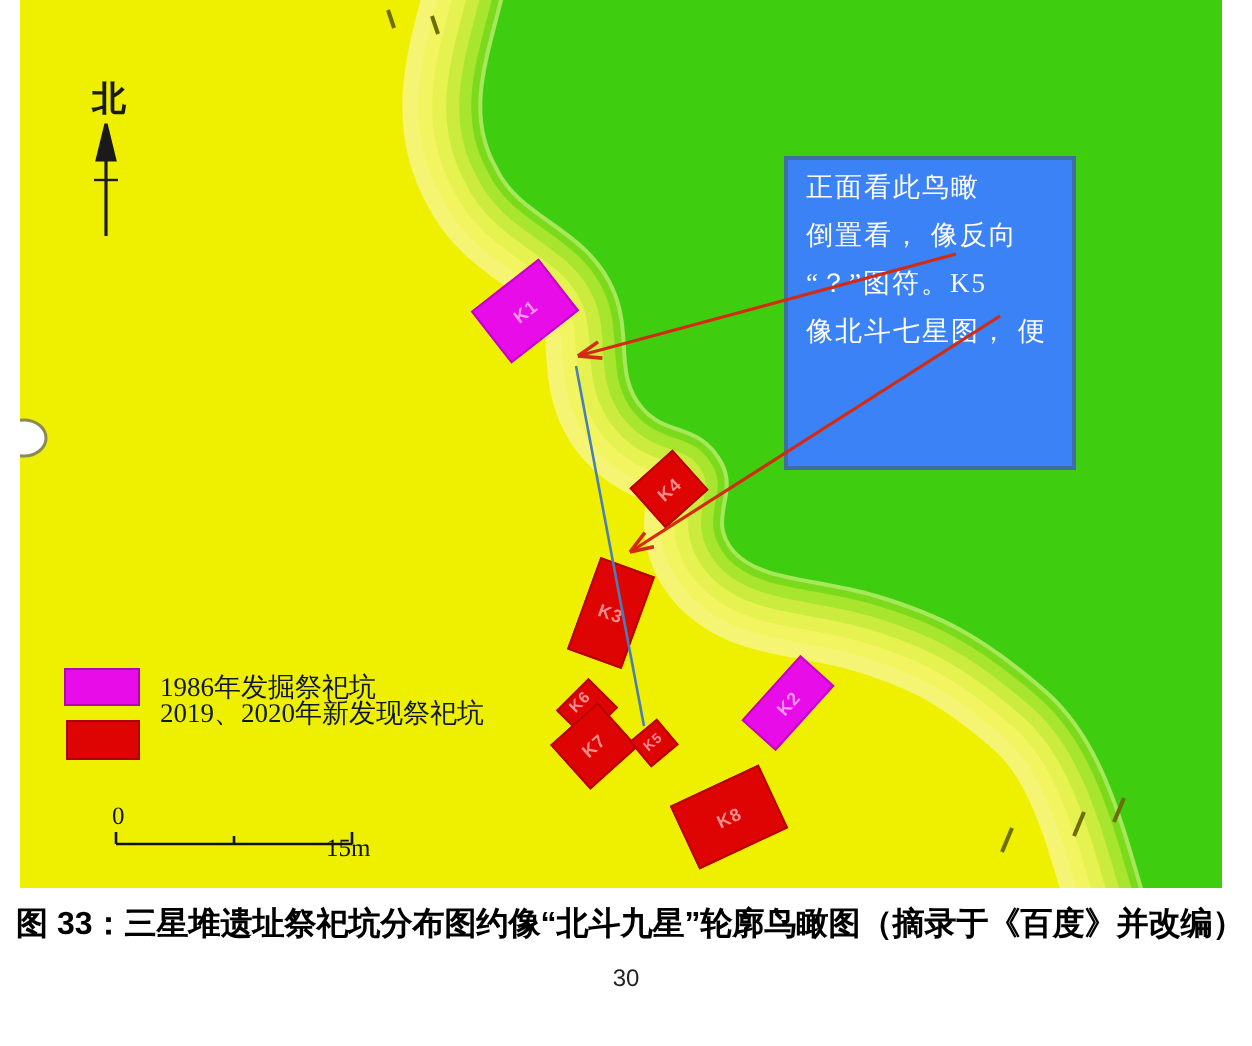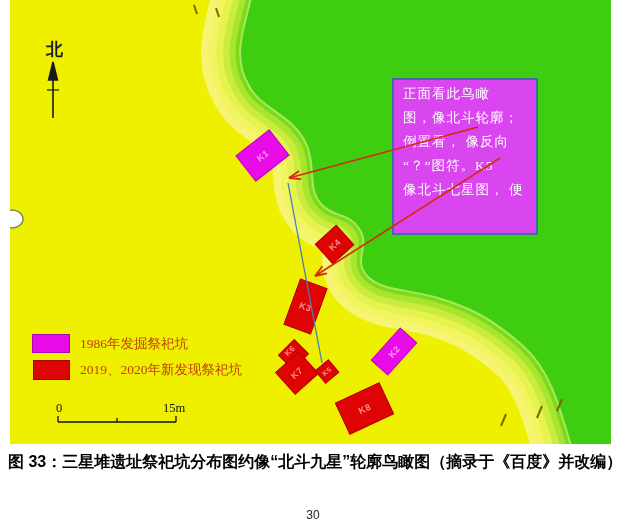--- a/index.html
+++ b/index.html
@@ -20,38 +20,38 @@
   .pit-k1{left:231px;top:139px;width:41px;height:31px;transform:rotate(-38deg);}
   .pit-k2{left:362px;top:340px;width:42px;height:21px;transform:rotate(-48deg);}
   .pit-k3{left:281px;top:282px;width:27px;height:47px;transform:rotate(20deg);}
   .pit-k4{left:310px;top:231px;width:27px;height:25px;transform:rotate(-42deg);}
   .pit-k5{left:308px;top:363px;width:16px;height:15px;transform:rotate(-40deg);font-size:7px;}
   .pit-k6{left:272px;top:344px;width:21px;height:19px;transform:rotate(-45deg);font-size:8px;align-items:flex-start;}
   .pit-k7{left:271px;top:358px;width:30px;height:28px;transform:rotate(-42deg);}
   .pit-k8{left:330px;top:391px;width:47px;height:33px;transform:rotate(-25deg);}
   
   .note-box{position:absolute;left:382px;top:78px;width:131px;height:149px;
-      background:#d946ef;border:2px solid #3D6FA3;color:#ffffff;
+      background:#3b82f6;border:2px solid #3D6FA3;color:#ffffff;
       font-family:"Liberation Serif",serif;font-size:13.5px;line-height:24px;
       letter-spacing:1px;padding:2px 2px 2px 9px;}
   .note-box span{display:block;white-space:nowrap;}
   
   .legend-swatch{position:absolute;}
   .sw1{left:22px;top:334px;width:36px;height:17px;background:#E80CE8;border:1px solid rgba(90,0,90,0.4);}
   .sw2{left:23px;top:360px;width:35px;height:18px;background:#DE0404;border:1px solid rgba(90,0,0,0.4);}
-  .legend-label{position:absolute;font-family:"Liberation Serif",serif;font-size:13.5px;color:#c2410c;white-space:nowrap;}
+  .legend-label{position:absolute;font-family:"Liberation Serif",serif;font-size:13.5px;color:#0f172a;white-space:nowrap;}
   .ll1{left:70px;top:335px;}
-  .ll2{left:70px;top:361px;}
+  .ll2{left:70px;top:348px;}
   .scale-num{position:absolute;font-family:"Liberation Serif",serif;font-size:12.5px;color:#111;}
   .s0{left:46px;top:401px;}
-  .s15{left:153px;top:401px;}
+  .s15{left:153px;top:417px;}
   
   .caption{position:absolute;left:8px;top:452px;width:612px;font-weight:bold;
       font-size:16px;color:#000;white-space:nowrap;}
-  .pageno{position:absolute;left:0;top:508px;width:626px;text-align:center;
+  .pageno{position:absolute;left:0;top:482px;width:626px;text-align:center;
       font-size:12px;color:#222;}
 </style>
 </head>
 <body>
 
 <div class="page">
 
   <div class="map">
 
     <svg width="601" height="444" viewBox="0 0 601 444">
@@ -132,21 +132,20 @@
 
     <div class="legend-swatch sw1"></div>
     <span class="legend-label ll1">1986年发掘祭祀坑</span>
     <div class="legend-swatch sw2"></div>
     <span class="legend-label ll2">2019、2020年新发现祭祀坑</span>
     <span class="scale-num s0">0</span>
     <span class="scale-num s15">15m</span>
 
     <div class="note-box">
       <span>正面看此鸟瞰</span>
-      <span>图，像北斗轮廓；</span>
       <span>倒置看， 像反向</span>
       <span>“？”图符。K5</span>
       <span>像北斗七星图， 便</span>
     </div>
 
     <svg class="overlay" width="601" height="444" viewBox="0 0 601 444">
       <defs>
         <marker id="arrowV" markerUnits="userSpaceOnUse" markerWidth="18" markerHeight="14" refX="13" refY="5" orient="auto">
           <path d="M13,5 L1.5,0.8 M13,5 L1.5,9.2" stroke="#D42A10" stroke-width="1.8" fill="none"></path>
         </marker>

